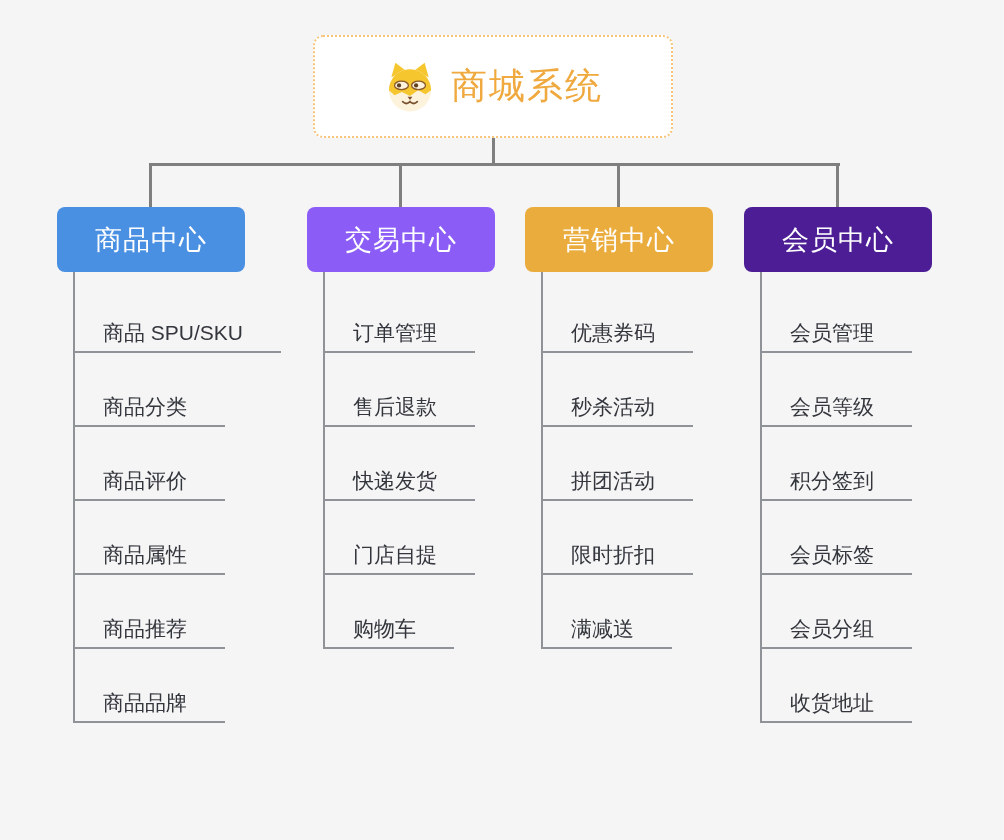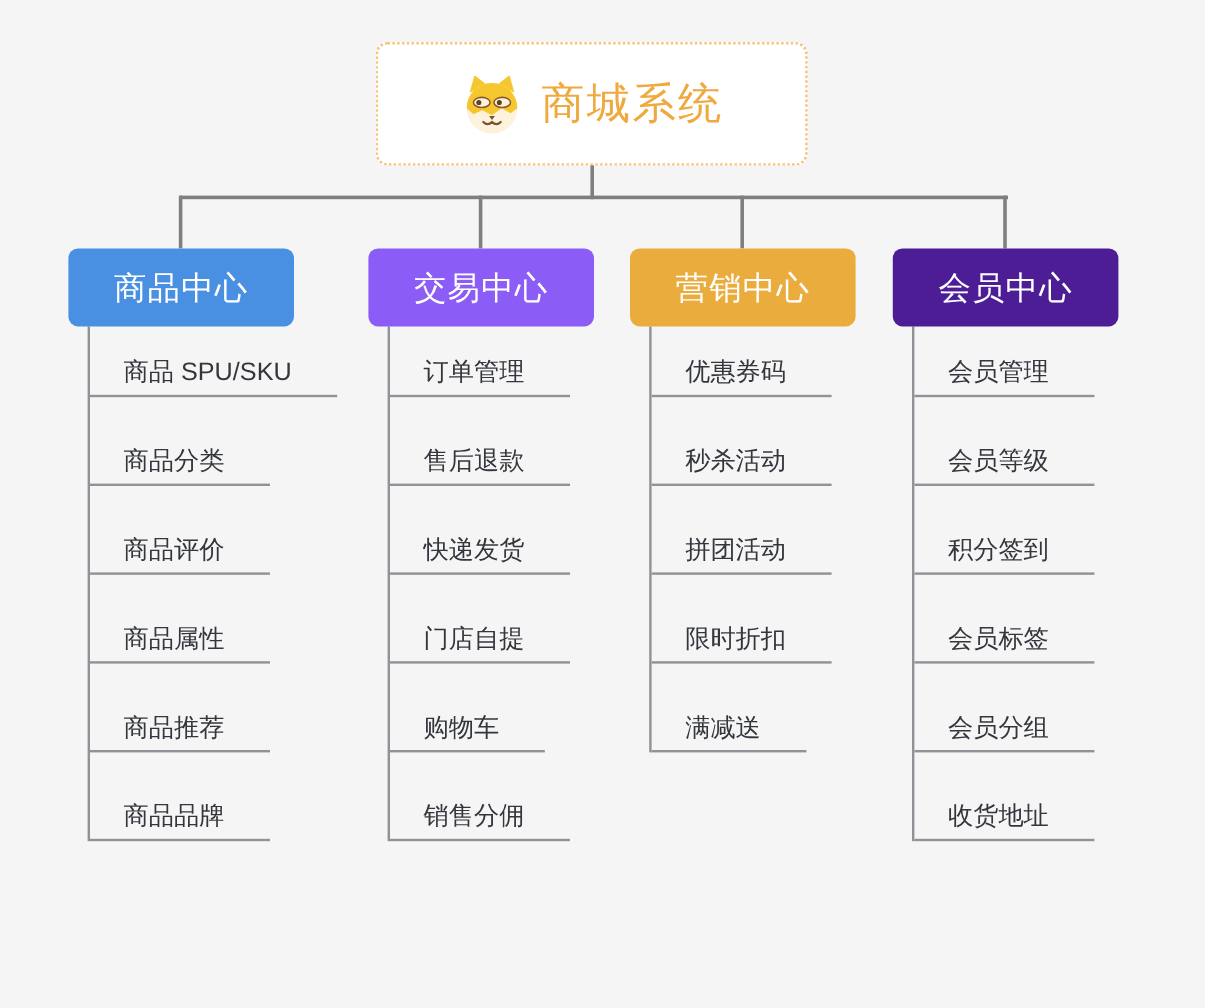--- a/index.html
+++ b/index.html
@@ -50,21 +50,21 @@
     box-sizing:border-box;
   }
   .children{
     margin-left:16px;
     border-left:2px solid #8f9296;
   }
   .child{
     height:74px;
     display:flex;align-items:flex-end;
   }
-  .child:first-child{height:59px;}
+  .child:first-child{height:81px;}
   .child .topic{
     display:inline-block;
     border-bottom:2px solid #8f9296;
     padding:0 38px 6px 28px;
     font-size:21px;color:#33363c;
     white-space:nowrap;
     line-height:1.2;
   }
 </style>
 </head>
@@ -141,23 +141,20 @@
     </div>
 
     <div class="child">
       <span class="topic">门店自提</span>
     </div>
 
     <div class="child">
       <span class="topic">购物车</span>
     </div>
 
-    <div class="child">
-      <span class="topic">销售分佣</span>
-    </div>
   </div>
     </div>
 
     <div class="branch">
       <div class="branch-node" style="background: rgb(235, 172, 62);">
         <span>营销中心</span>
       </div>
       <div class="children">
     <div class="child">
       <span class="topic">优惠券码</span>

